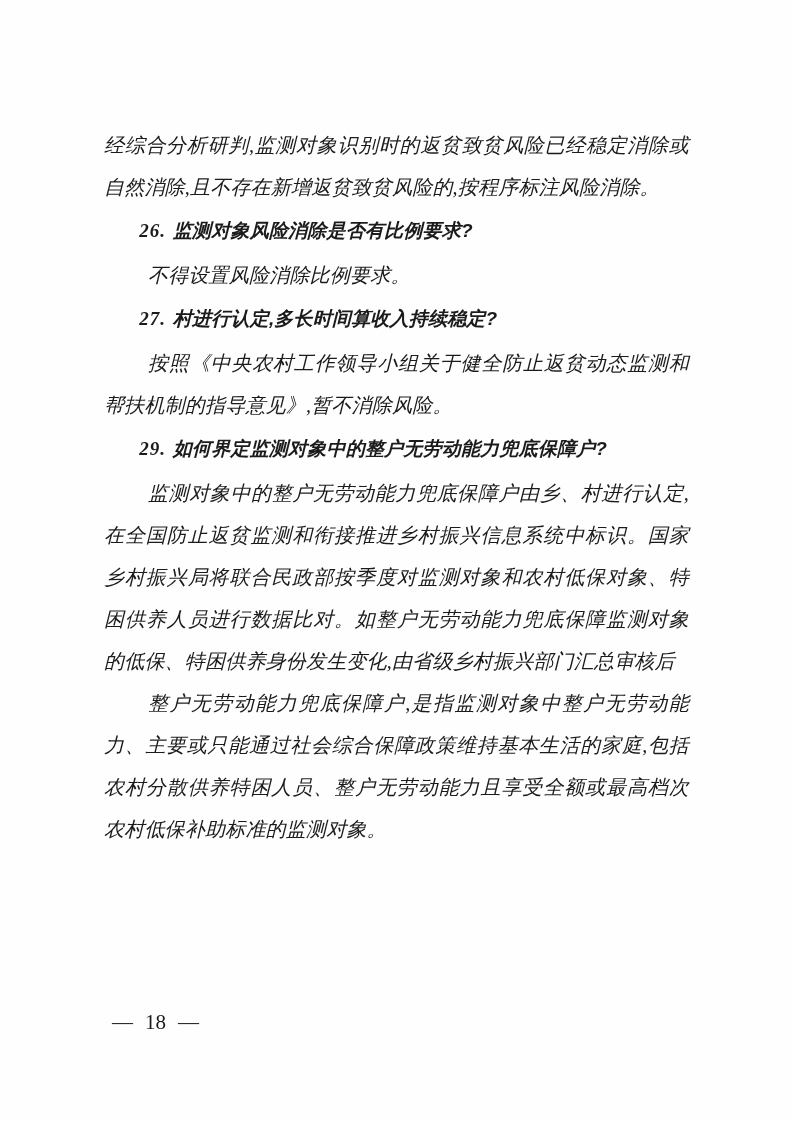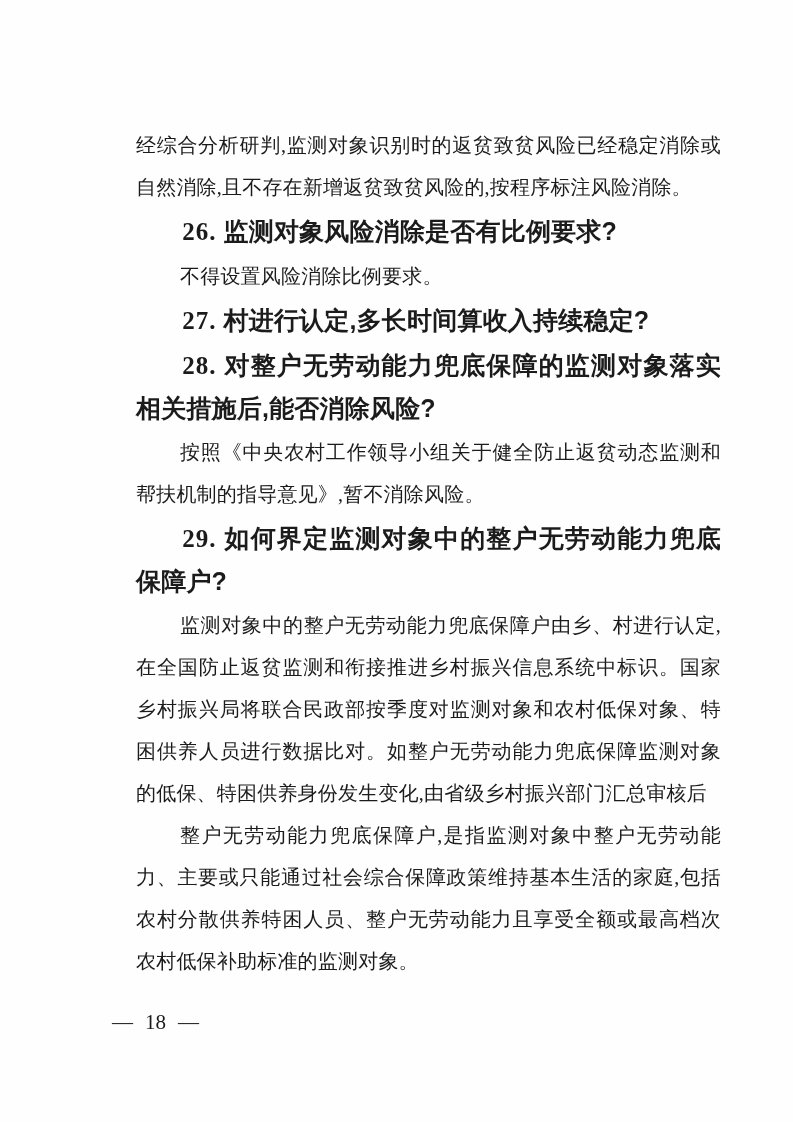--- a/index.html
+++ b/index.html
@@ -13,41 +13,42 @@
     width: 793px;
     height: 1122px;
     margin: 0 auto;
     background: #fefefe;
     color: #1b1b1b;
     overflow: hidden;
   }
   .content {
     position: absolute;
     top: 124px;
-    left: 136px;
+    left: 104px;
     width: 585px;
+    font-style: italic;
   }
   .content p {
     margin: 0;
     font-size: 20px;
     line-height: 42px;
     text-align: justify;
     text-justify: inter-ideograph;
     letter-spacing: 0.2px;
   }
   p.continuation {
     text-indent: 0;
   }
   p.answer {
     text-indent: 2.2em;
   }
   p.question {
     font-family: "Liberation Sans", "DejaVu Sans", sans-serif;
     font-weight: 700;
-    font-size: 25px;
+    font-size: 19px;
     text-indent: 1.85em;
     margin-top: 2px;
     margin-bottom: 2px;
   }
   p.question .q-num {
     font-family: "Liberation Serif", "DejaVu Serif", serif;
     font-weight: 700;
     margin-right: 7px;
     letter-spacing: 1px;
   }
@@ -76,23 +77,20 @@
       <span class="q-num">26.</span><span>监测对象风险消除是否有比例要求?</span>
     </p>
 
     <p class="answer">不得设置风险消除比例要求。</p>
 
     <p class="question">
       <span class="q-num">27.</span><span>村进行认定,多长时间算收入持续稳定?</span>
     </p>
 
 
-    <p class="question">
-      <span class="q-num">28.</span><span>对整户无劳动能力兜底保障的监测对象落实相关措施后,能否消除风险?</span>
-    </p>
 
     <p class="answer">按照《中央农村工作领导小组关于健全防止返贫动态监测和帮扶机制的指导意见》,暂不消除风险。</p>
 
     <p class="question">
       <span class="q-num">29.</span><span>如何界定监测对象中的整户无劳动能力兜底保障户?</span>
     </p>
 
     <p class="answer">监测对象中的整户无劳动能力兜底保障户由乡、村进行认定,在全国防止返贫监测和衔接推进乡村振兴信息系统中标识。国家乡村振兴局将联合民政部按季度对监测对象和农村低保对象、特困供养人员进行数据比对。如整户无劳动能力兜底保障监测对象的低保、特困供养身份发生变化,由省级乡村振兴部门汇总审核后</p>
 
     <p class="answer">整户无劳动能力兜底保障户,是指监测对象中整户无劳动能力、主要或只能通过社会综合保障政策维持基本生活的家庭,包括农村分散供养特困人员、整户无劳动能力且享受全额或最高档次农村低保补助标准的监测对象。</p>

